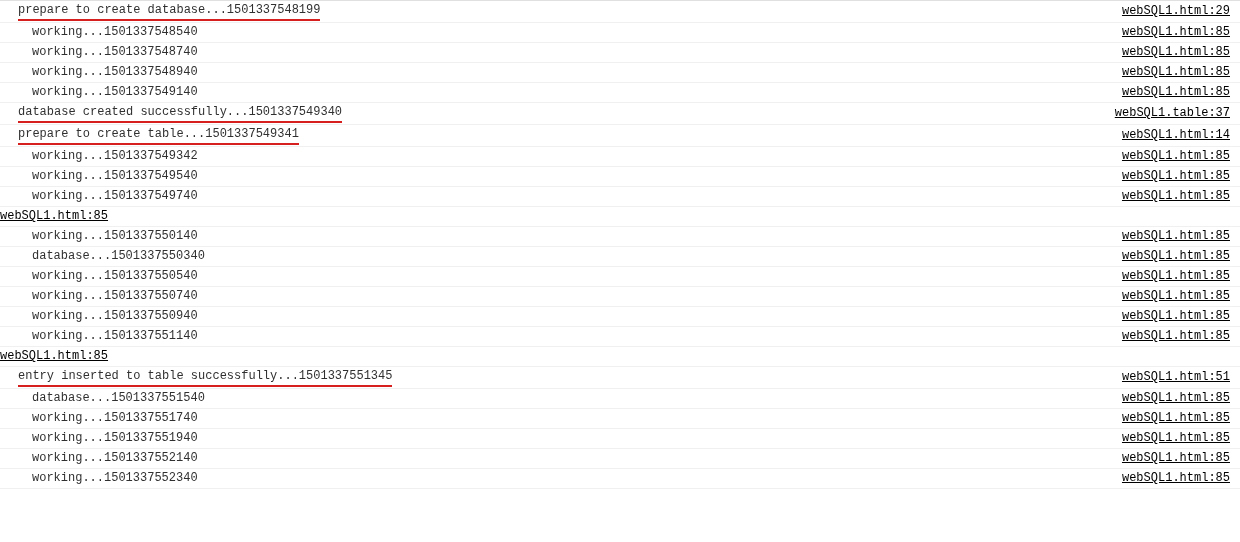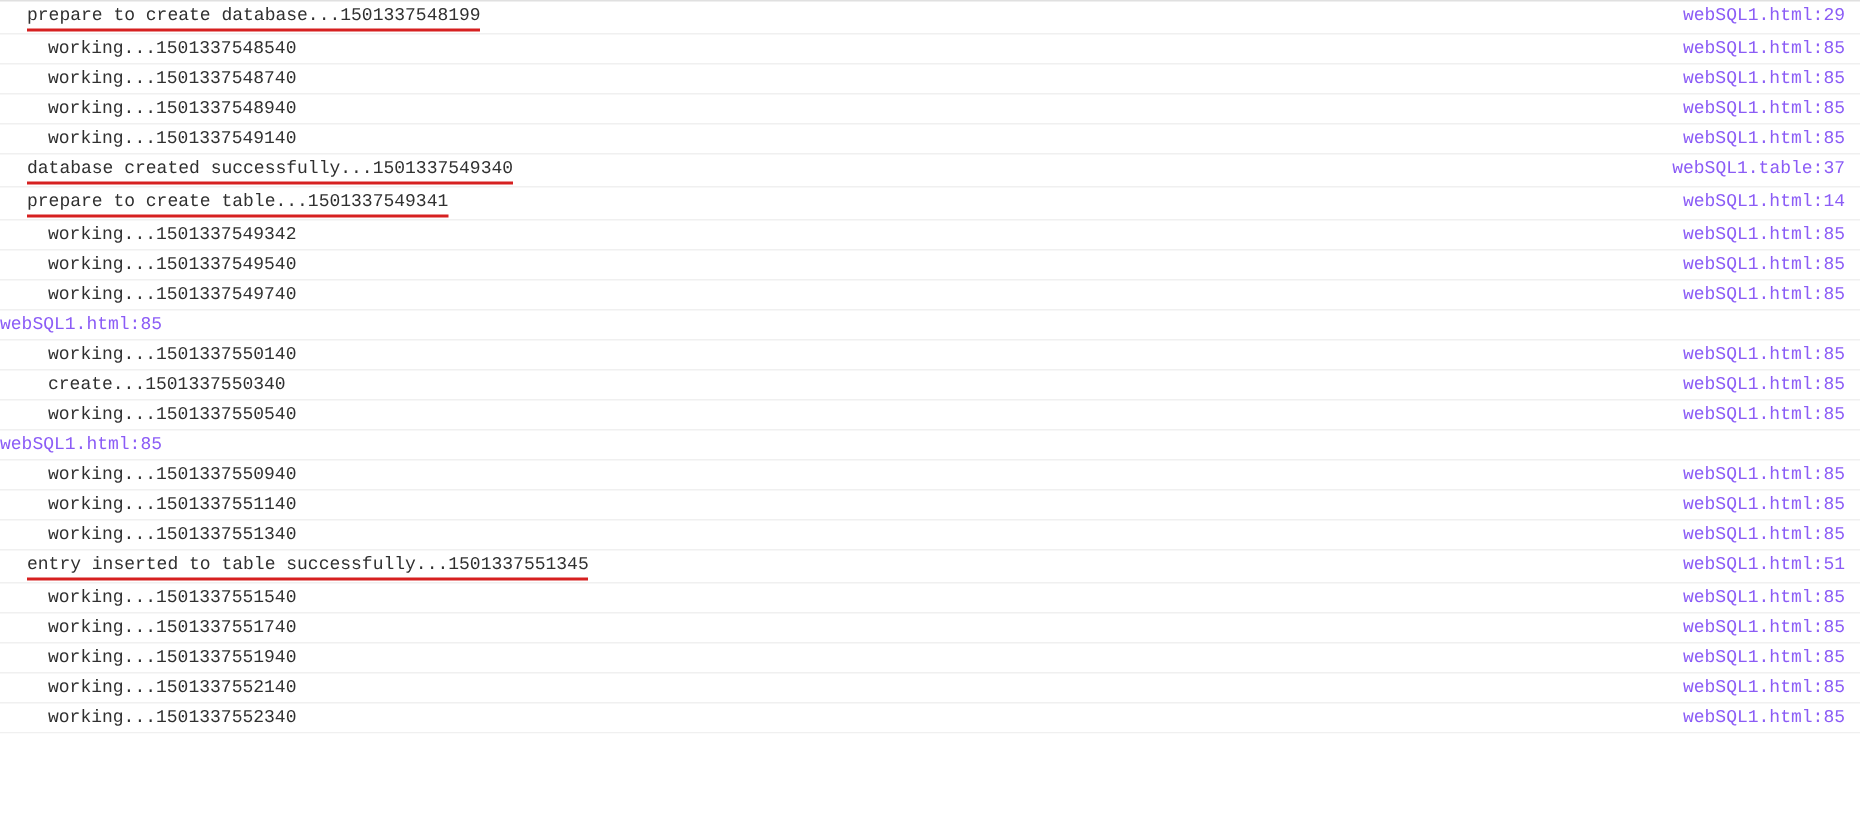--- a/index.html
+++ b/index.html
@@ -9,35 +9,36 @@
     background: #fff;
     color: #303030;
     width: 1240px;
   }
   .console {
     border-top: 1px solid #e0e0e0;
   }
   .row {
     display: flex;
     justify-content: space-between;
-    align-items: flex-start;
+    align-items: center;
     border-bottom: 1px solid #f0f0f0;
     padding: 1px 6px 1px 0;
     min-height: 18px;
     line-height: 17px;
   }
   .msg {
     white-space: pre;
     padding-left: 18px;
   }
   .msg.indent {
     padding-left: 32px;
   }
   .src {
-    color: #8b5cf6;
+    color: #000000;
+    text-decoration: underline;
     cursor: pointer;
     white-space: nowrap;
     padding-right: 4px;
   }
   .underline-red {
     border-bottom: 2px solid #d62020;
     padding-bottom: 0px;
     display: inline-block;
   }
 </style>
@@ -86,48 +87,48 @@
       <div class="src">webSQL1.html:85</div>
     </div>
     <div class="row">
       <div class="src">webSQL1.html:85</div>
     </div>
     <div class="row">
       <div class="msg indent"><span>working...1501337550140</span></div>
       <div class="src">webSQL1.html:85</div>
     </div>
     <div class="row">
-      <div class="msg indent"><span>create...1501337550340</span></div>
+      <div class="msg indent"><span>database...1501337550340</span></div>
       <div class="src">webSQL1.html:85</div>
     </div>
     <div class="row">
       <div class="msg indent"><span>working...1501337550540</span></div>
       <div class="src">webSQL1.html:85</div>
     </div>
     <div class="row">
+      <div class="msg indent"><span>working...1501337550740</span></div>
       <div class="src">webSQL1.html:85</div>
     </div>
     <div class="row">
       <div class="msg indent"><span>working...1501337550940</span></div>
       <div class="src">webSQL1.html:85</div>
     </div>
     <div class="row">
       <div class="msg indent"><span>working...1501337551140</span></div>
       <div class="src">webSQL1.html:85</div>
     </div>
     <div class="row">
-      <div class="msg indent"><span>working...1501337551340</span></div>
       <div class="src">webSQL1.html:85</div>
     </div>
     <div class="row">
       <div class="msg"><span class="underline-red">entry inserted to table successfully...1501337551345</span></div>
       <div class="src">webSQL1.html:51</div>
     </div>
     <div class="row">
-      <div class="msg indent"><span>working...1501337551540</span></div>
+      <div class="msg indent"><span>database...1501337551540</span></div>
       <div class="src">webSQL1.html:85</div>
     </div>
     <div class="row">
       <div class="msg indent"><span>working...1501337551740</span></div>
       <div class="src">webSQL1.html:85</div>
     </div>
     <div class="row">
       <div class="msg indent"><span>working...1501337551940</span></div>
       <div class="src">webSQL1.html:85</div>
     </div>

